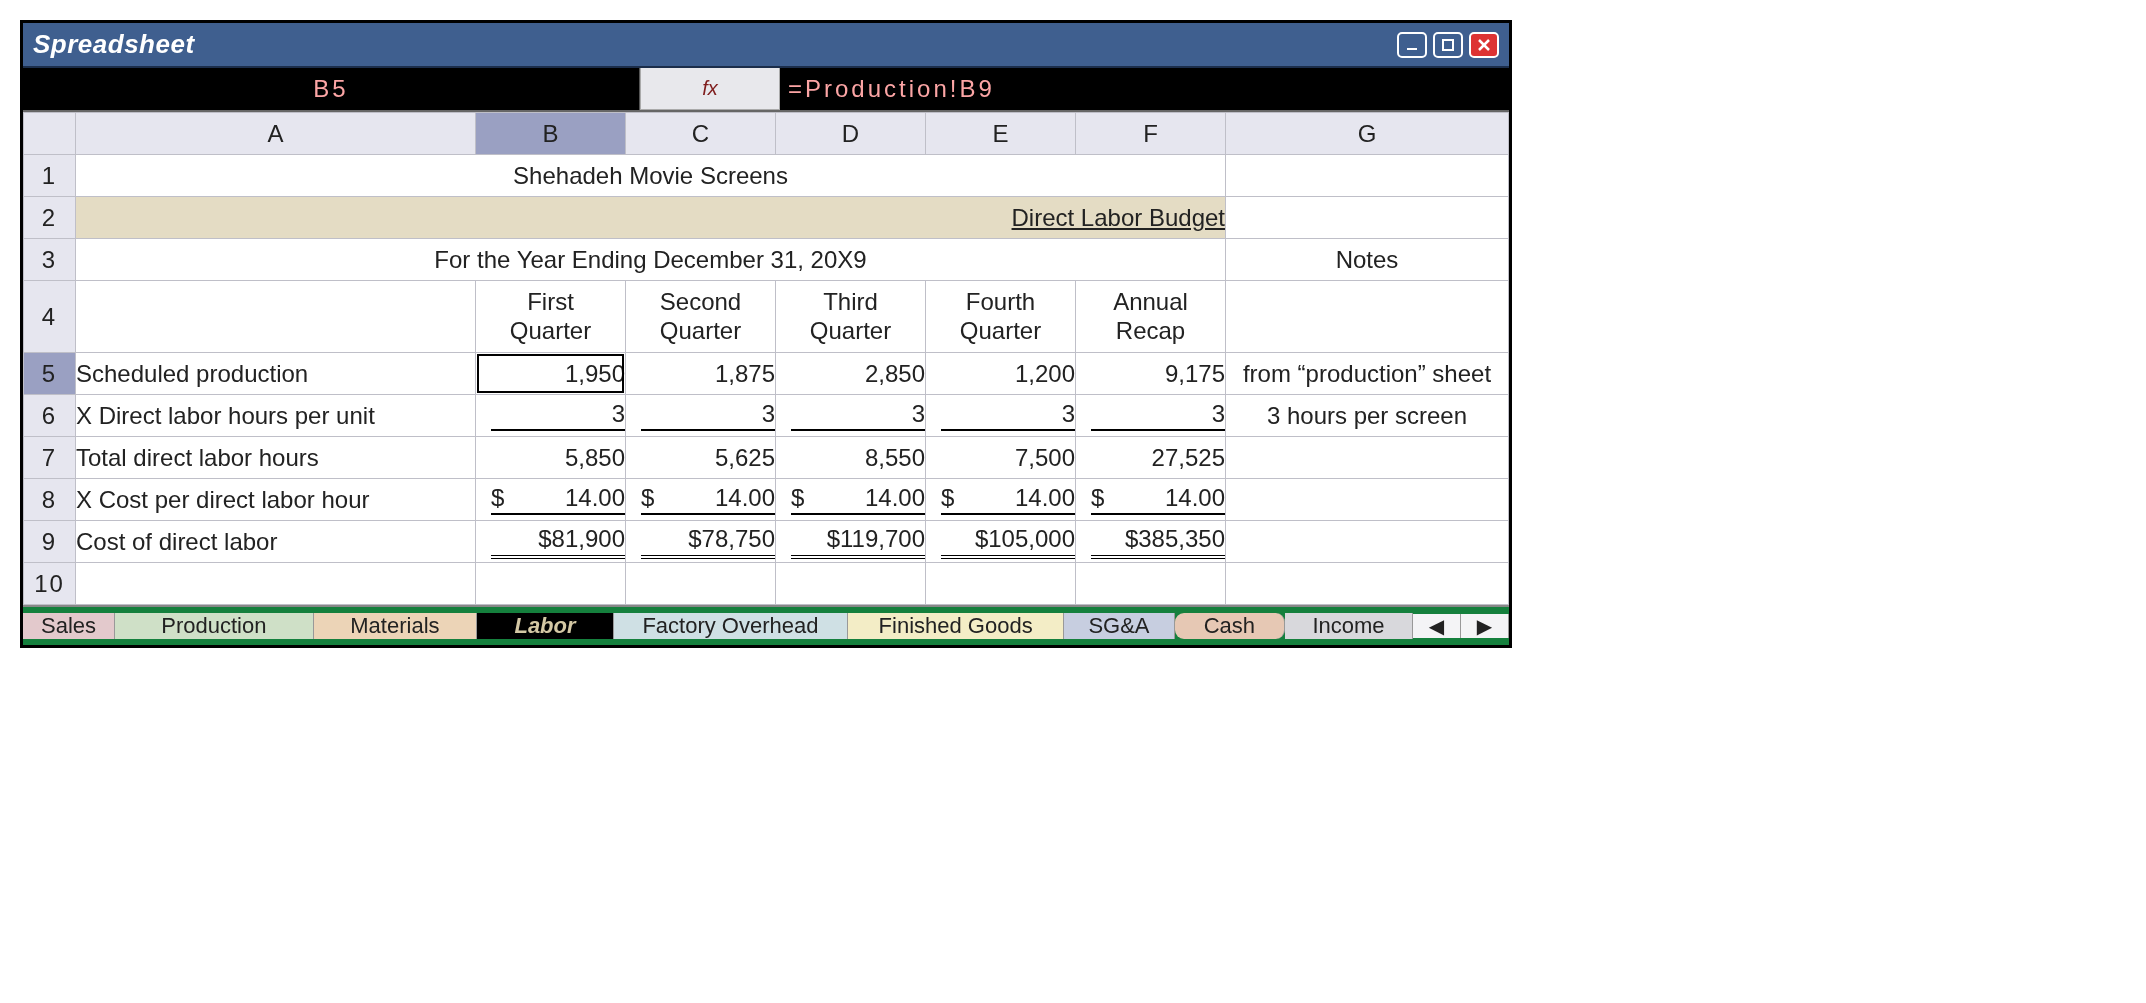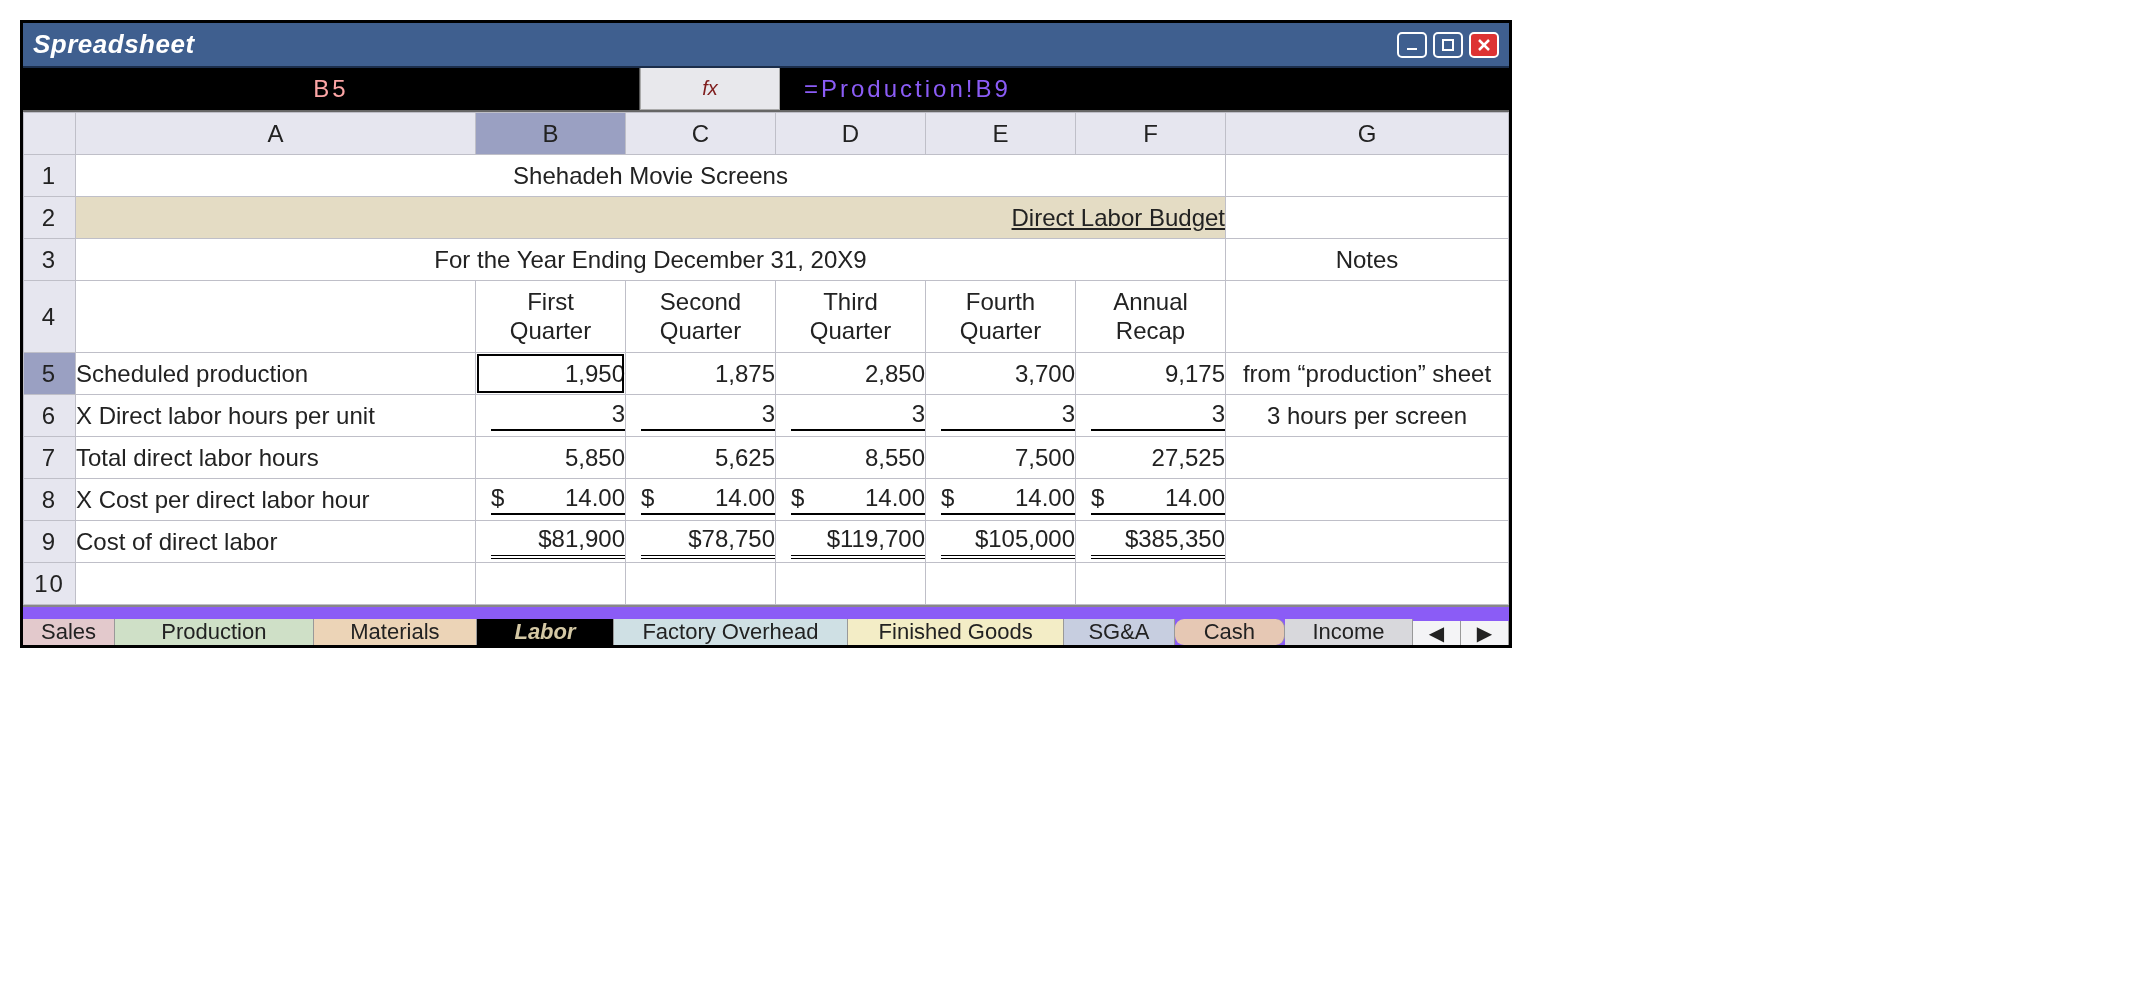--- a/index.html
+++ b/index.html
@@ -66,24 +66,24 @@
     display: flex;
     align-items: center;
     justify-content: center;
     font-style: italic;
     font-size: 20px;
     border: 1px solid #aaa;
     border-top: none;
   }
   .formula-box {
     flex: 1;
-    color: #8b5cf6;
-    display: flex;
-    align-items: center;
-    padding-left: 24px;
+    color: #fca5a5;
+    display: flex;
+    align-items: center;
+    padding-left: 8px;
     font-size: 24px;
     letter-spacing: 3px;
   }
 
   table.grid {
     border-collapse: collapse;
     width: 100%;
     table-layout: fixed;
   }
   table.grid th, table.grid td {
@@ -148,22 +148,22 @@
     border-bottom: 4px double #000;
     padding-bottom: 2px;
     text-align: right;
   }
   .money { display: inline-flex; justify-content: space-between; min-width: 90%; }
   .money .sym { padding-right: 6px; }
   .money .val { text-align: right; }
 
   .tabs {
     display: flex;
-    align-items: flex-end;
-    background: #8b5cf6;
+    align-items: center;
+    background: #15803d;
     border-top: 2px solid #888;
     height: 40px;
   }
   .tab {
     padding: 0 18px;
     display: flex;
     align-items: center;
     font-size: 22px;
     border-right: 1px solid #999;
     color: #222;
@@ -251,21 +251,21 @@
       <td class="qhdr"><span>Annual<br>Recap</span></td>
       <td></td>
     </tr>
 
     <tr>
       <th class="rowhead sel">5</th>
       <td class="label">Scheduled production</td>
       <td class="num selected-cell">1,950</td>
       <td class="num">1,875</td>
       <td class="num">2,850</td>
-      <td class="num">3,700</td>
+      <td class="num">1,200</td>
       <td class="num">9,175</td>
       <td class="note">from “production” sheet</td>
     </tr>
 
     <tr>
       <th class="rowhead">6</th>
       <td class="label">X Direct labor hours per unit</td>
       <td class="num"><span class="underline-single">3</span></td>
       <td class="num"><span class="underline-single">3</span></td>
       <td class="num"><span class="underline-single">3</span></td>

